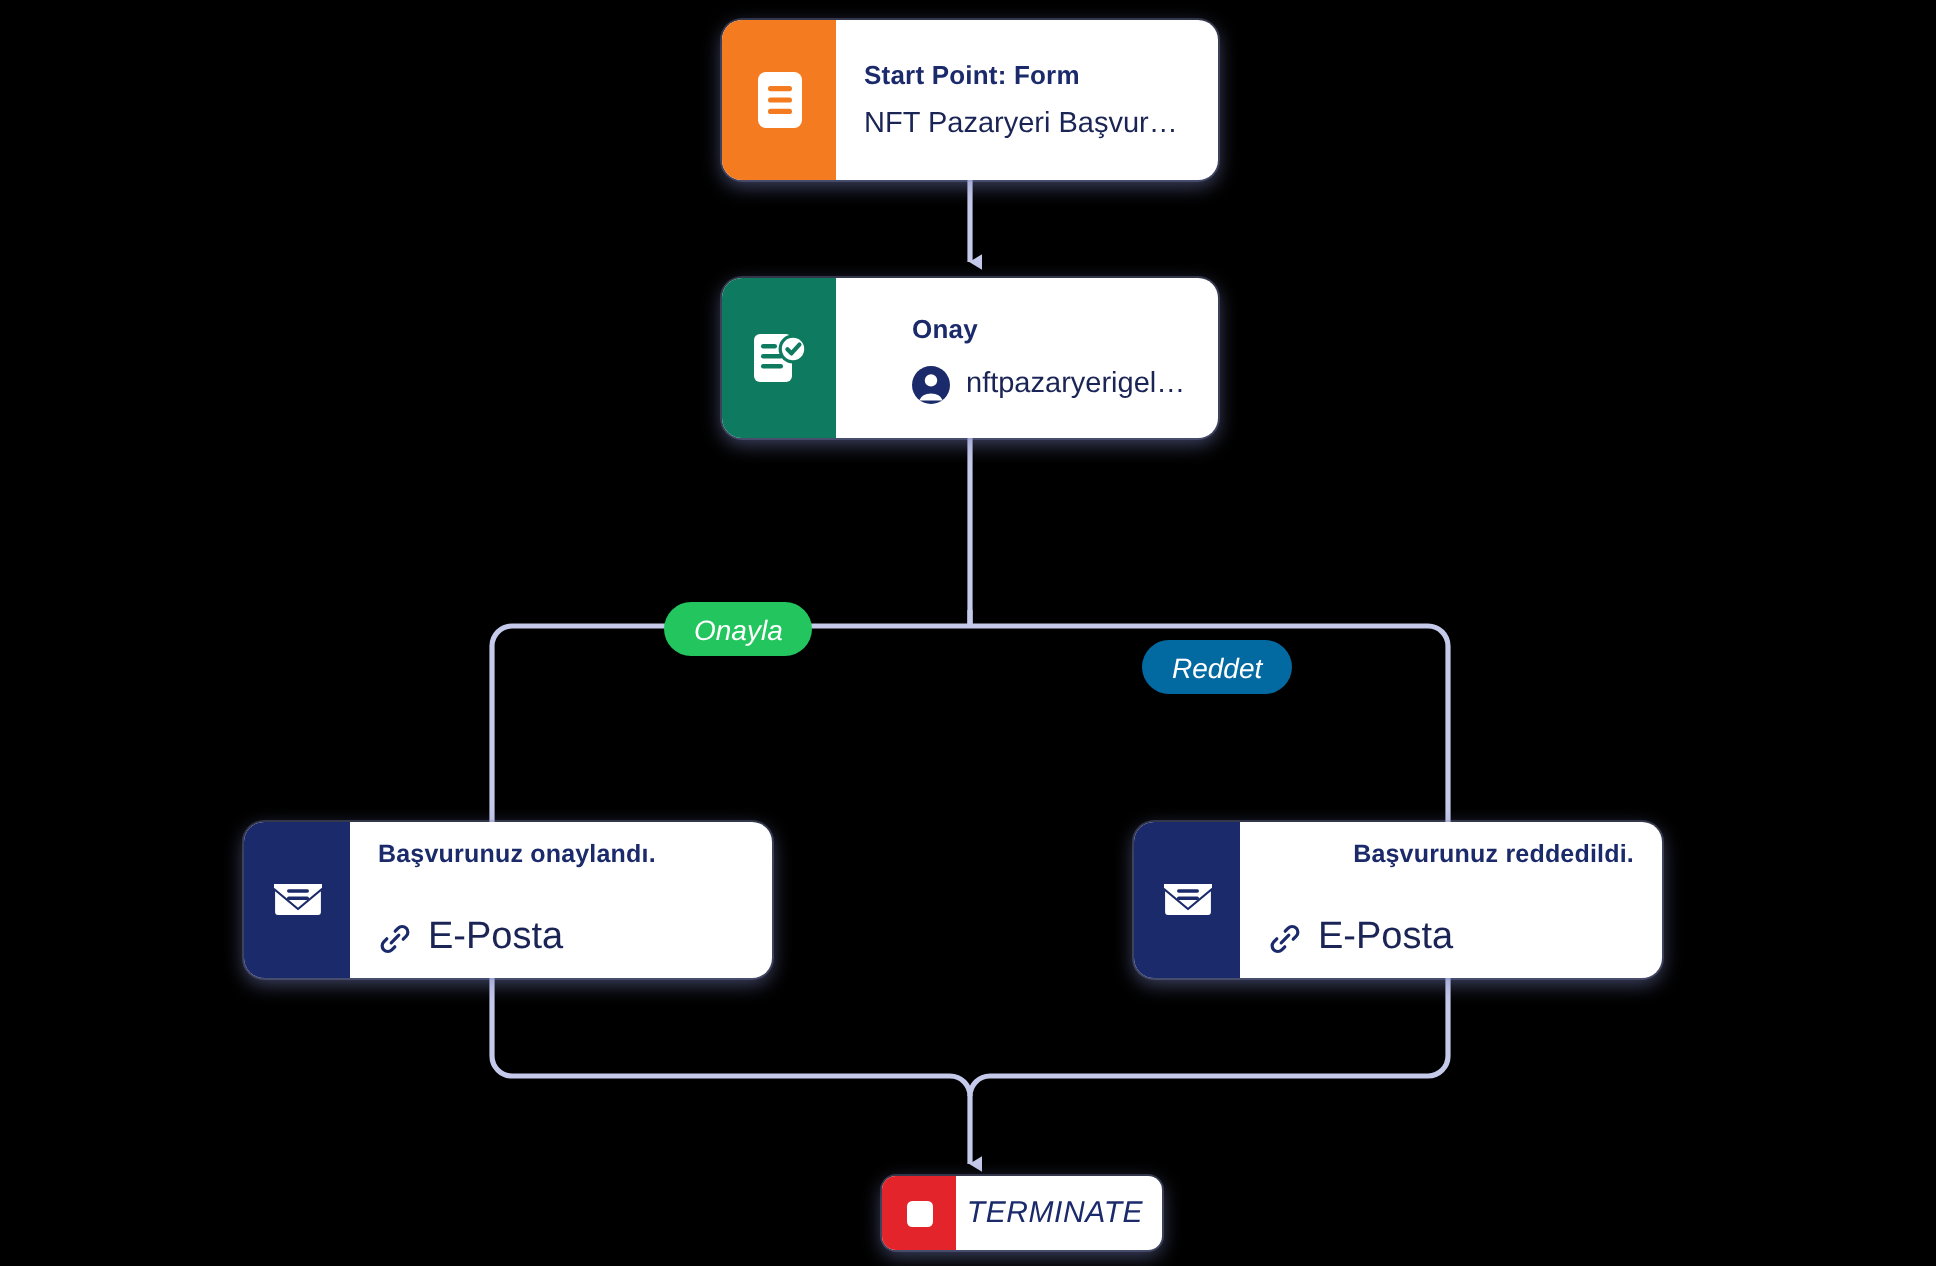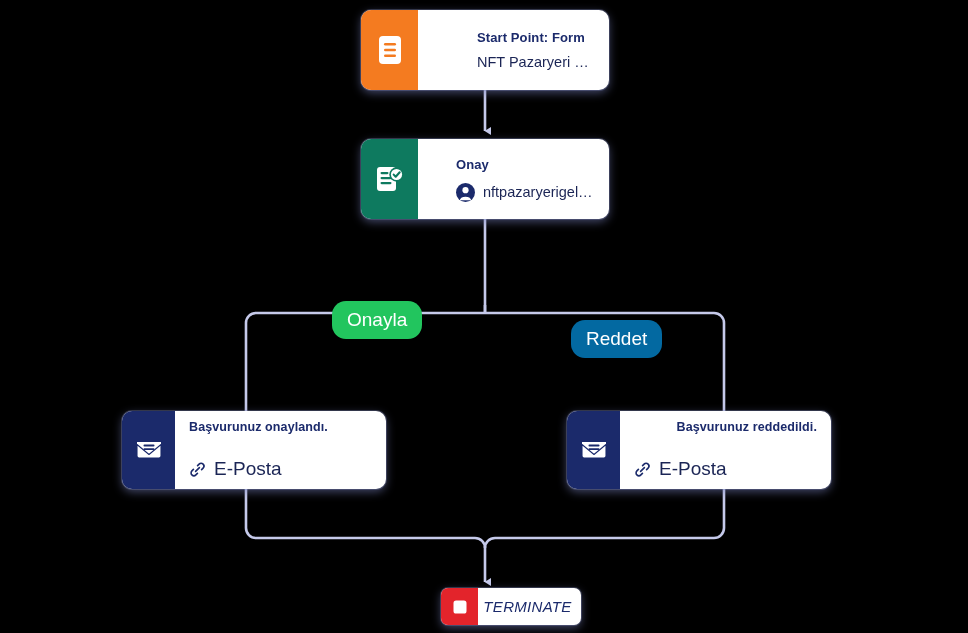--- a/index.html
+++ b/index.html
@@ -66,21 +66,21 @@
     overflow: hidden;
     margin-top: 9px;
   }
   .node-sub .sub-text {
     white-space: nowrap;
     overflow: hidden;
     text-overflow: ellipsis;
   }
 
   
-  #node-start { left: 361px; top: 10px; width: 248px; height: 80px; gap: 45px; }
+  #node-start { left: 361px; top: 10px; width: 248px; height: 80px; }
   #node-start .node-icon { width: 57px; background: #F47B20; }
 
   
   #node-approval { left: 361px; top: 139px; width: 248px; height: 80px; gap: 24px; }
   #node-approval .node-icon { width: 57px; background: #0E7A5F; }
   #node-approval .node-title { margin-bottom: 2px; }
 
   
   .node-email { width: 264px; height: 78px; }
   .node-email .node-icon { width: 53px; background: #1B2A6B; }
@@ -103,29 +103,30 @@
     text-align: center;
     color: #1b2a6b;
     font-size: 15px;
     letter-spacing: 0.3px;
     padding-right: 4px;
   }
 
   
   .edge-badge {
     position: absolute;
-    height: 38px;
+    height: 27px;
     padding: 0 15px;
     border-radius: 14px;
     display: flex;
     align-items: center;
     justify-content: center;
     color: #ffffff;
-    font-size: 19px;
-    white-space: nowrap;
+    font-size: 14px;
+    white-space: nowrap;
+    font-style: italic;
   }
   #badge-approve { left: 332px; top: 301px; background: #22C55E; }
   #badge-reject  { left: 571px; top: 308px; background: #0369a1; margin-top: 12px; }
 
   
   .glyph { display: block; }
 </style>
 </head>
 <body>
 

